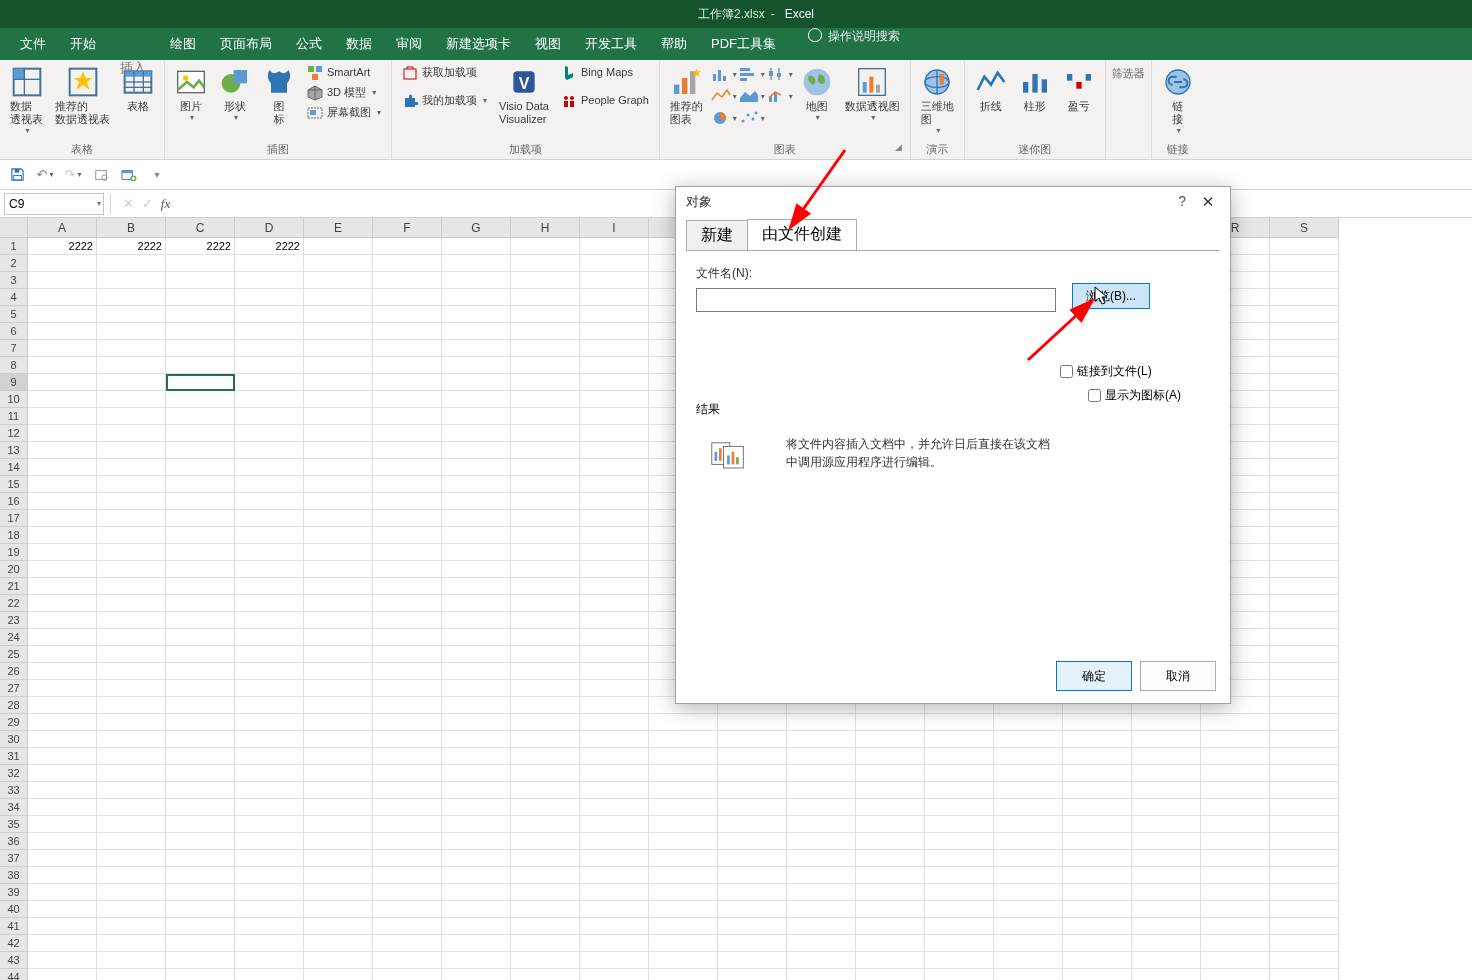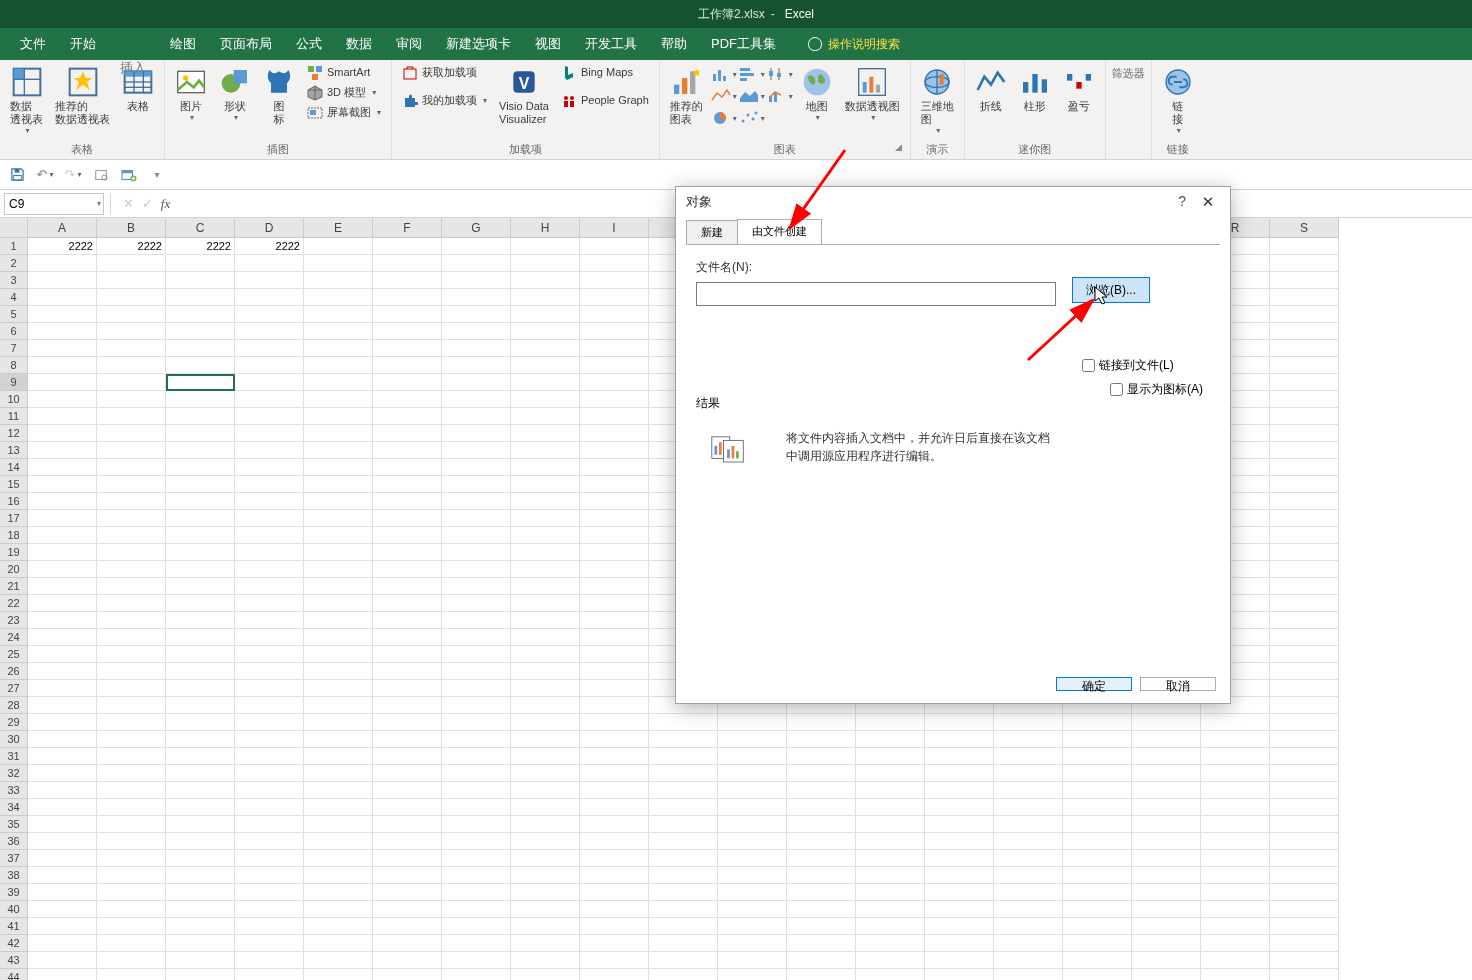--- a/index.html
+++ b/index.html
@@ -7,21 +7,21 @@
 
 
 .title-bar { background: #14532d; height: 28px; display: flex; align-items: center; justify-content: center; color: #fff; font-size: 12px; padding-left: 40px; }
 .title-bar .filename { color: #d4e8dd; }
 .title-bar .app { color: #fff; margin-left: 4px; }
 
 
 .main-tabs { background: #217346; height: 32px; display: flex; align-items: stretch; padding-left: 8px; }
 .main-tabs .tab { color: #fff; font-size: 13px; padding: 0 12px; display: flex; align-items: center; cursor: pointer; }
 .main-tabs .tab.active { background: #f3f2f1; color: #737373; margin-top: 40px; }
-.tell-me { display: flex; align-items: center; color: #fde047; font-size: 12px; margin-left: 20px; }
+.tell-me { display: flex; color: #e5e5e5; font-size: 12px; margin-left: 20px; }
 .tell-me .bulb { width: 14px; height: 14px; border: 1.5px solid #fff; border-radius: 50% 50% 45% 45%; margin-right: 6px; position:relative; }
 
 
 .ribbon { background: #f3f2f1; height: 100px; border-bottom: 1px solid #d4d2cf; display: flex; }
 .ribbon-group { border-right: 1px solid #e1dfdd; display: flex; flex-direction: column; padding: 4px 6px 0; }
 .ribbon-group .buttons { flex: 1; display: flex; align-items: flex-start; gap: 4px; }
 .ribbon-group .label { text-align: center; font-size: 11px; color: #666; padding: 2px 0; position:relative;}
 .ribbon-group .dlaunch { position:absolute; right:2px; top:2px; font-size:9px; color:#888;}
 .rb-btn { display: flex; flex-direction: column; align-items: center; font-size: 11px; color: #3a3a3a; cursor: pointer; padding: 2px 4px; min-width: 40px; line-height:1.2; }
 .rb-btn .ico { width: 32px; height: 32px; margin-bottom: 2px; display:flex; align-items:center; justify-content:center; font-size:22px;}
@@ -54,33 +54,33 @@
 .cell-row { display:flex;}
 .cell { width:69px; height:17px; border-right:1px solid #e0e0e0; border-bottom:1px solid #e0e0e0; font-size:11px; text-align:right; padding-right:3px; line-height:17px;}
 .cell.selected { border:2px solid #217346; height:17px; width:69px; position:relative; z-index:5;}
 
 
 .dialog { position:absolute; left:675px; top:186px; width:556px; height:518px; background:#fff; border:1px solid #a0a0a0; box-shadow: 0 4px 20px rgba(0,0,0,0.3); z-index:100;}
 .dlg-title { height:30px; display:flex; align-items:center; padding:0 10px; font-size:13px; color:#333;}
 .dlg-help { position:absolute; right:44px; top:6px; font-size:14px; color:#555; cursor:pointer;}
 .dlg-close { position:absolute; right:10px; top:6px; font-size:15px; color:#333; cursor:pointer; width:24px; text-align:center;}
 .dlg-tabs { display:flex; margin:2px 10px 0; }
-.dlg-tab { padding:4px 14px; font-size:11px; border:1px solid #acacac; border-bottom:none; background:#fff; cursor:pointer; margin-right:-1px;font-family:Liberation Serif, serif;}
+.dlg-tab { padding:4px 14px; font-size:16px; border:1px solid #acacac; border-bottom:none; background:#fff; cursor:pointer; margin-right:-1px;font-family:Liberation Serif, serif;}
 .dlg-tab.inactive { background:#f0f0f0; position:relative; top:1px; border-bottom:1px solid #acacac;}
 .dlg-body { border-top:1px solid #acacac; margin:0 10px; height:410px; padding:14px 10px; position:relative;}
 .fld-label { font-size:12px; color:#333; margin-bottom:6px;}
 .file-input { width:360px; height:24px; border:1px solid #7a7a7a; font-size:12px; padding:0 4px;}
 .browse-btn { position:absolute; left:386px; top:32px; width:78px; height:26px; background:#cce4f7; border:1px solid #0078d4; font-size:12px; cursor:pointer;}
-.chk-row { position:absolute; left:396px; font-size:12px; display:flex; align-items:center; gap:4px;}
+.chk-row { position:absolute; left:374px; font-size:12px; display:flex; align-items:center; gap:4px;}
 .chk-row input { width:13px; height:13px;}
 .result-label { position:absolute; left:10px; top:150px; font-size:12px;}
 .result-icon { position:absolute; left:24px; top:190px; width:36px; height:30px; }
 .result-text { position:absolute; left:100px; top:184px; width:265px; font-size:12px; line-height:1.5; color:#333;}
 .dlg-buttons { position:absolute; bottom:12px; right:14px; display:flex; gap:8px;}
-.dlg-btn { width:76px; height:14px; border:1px solid #acacac; background:#fdfdfd; font-size:12px; cursor:pointer;}
+.dlg-btn { width:76px; height:30px; border:1px solid #acacac; background:#fdfdfd; font-size:12px; cursor:pointer;}
 .dlg-btn.primary { border:1px solid #0078d4; background:#e5f1fb;}
 
 
 .arrow { position:absolute; z-index:200; pointer-events:none;}
 
 .mini-chart-grid { display:grid; grid-template-columns: repeat(3, 26px); grid-template-rows: repeat(3, 20px); gap:2px;}
 .mini-chart-grid .mc { width:26px; height:20px; display:flex; align-items:center; justify-content:center;}
 .mc svg { width:20px; height:16px;}
 </style>
 </head>

